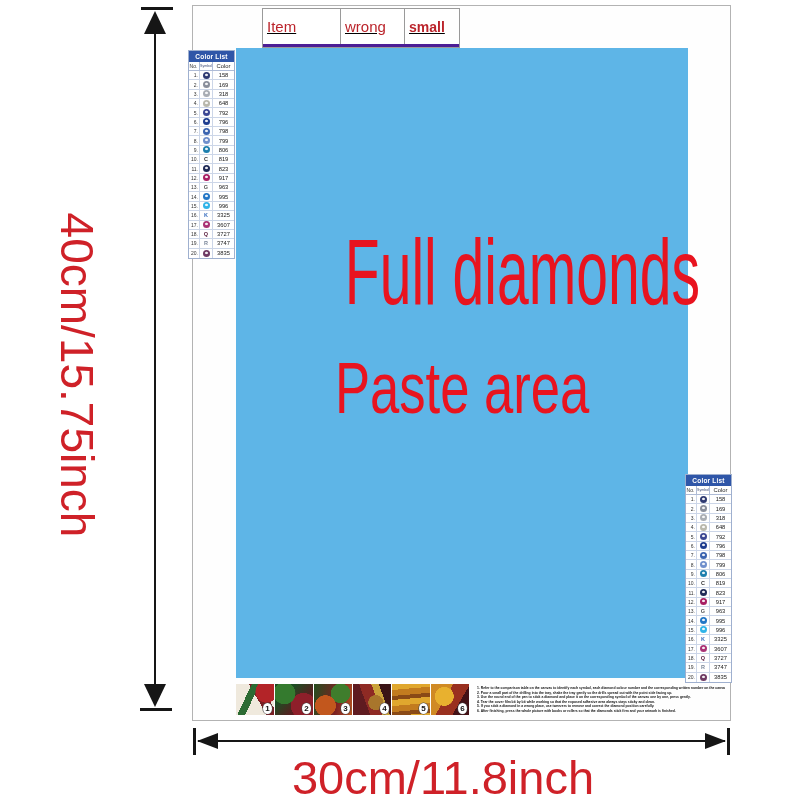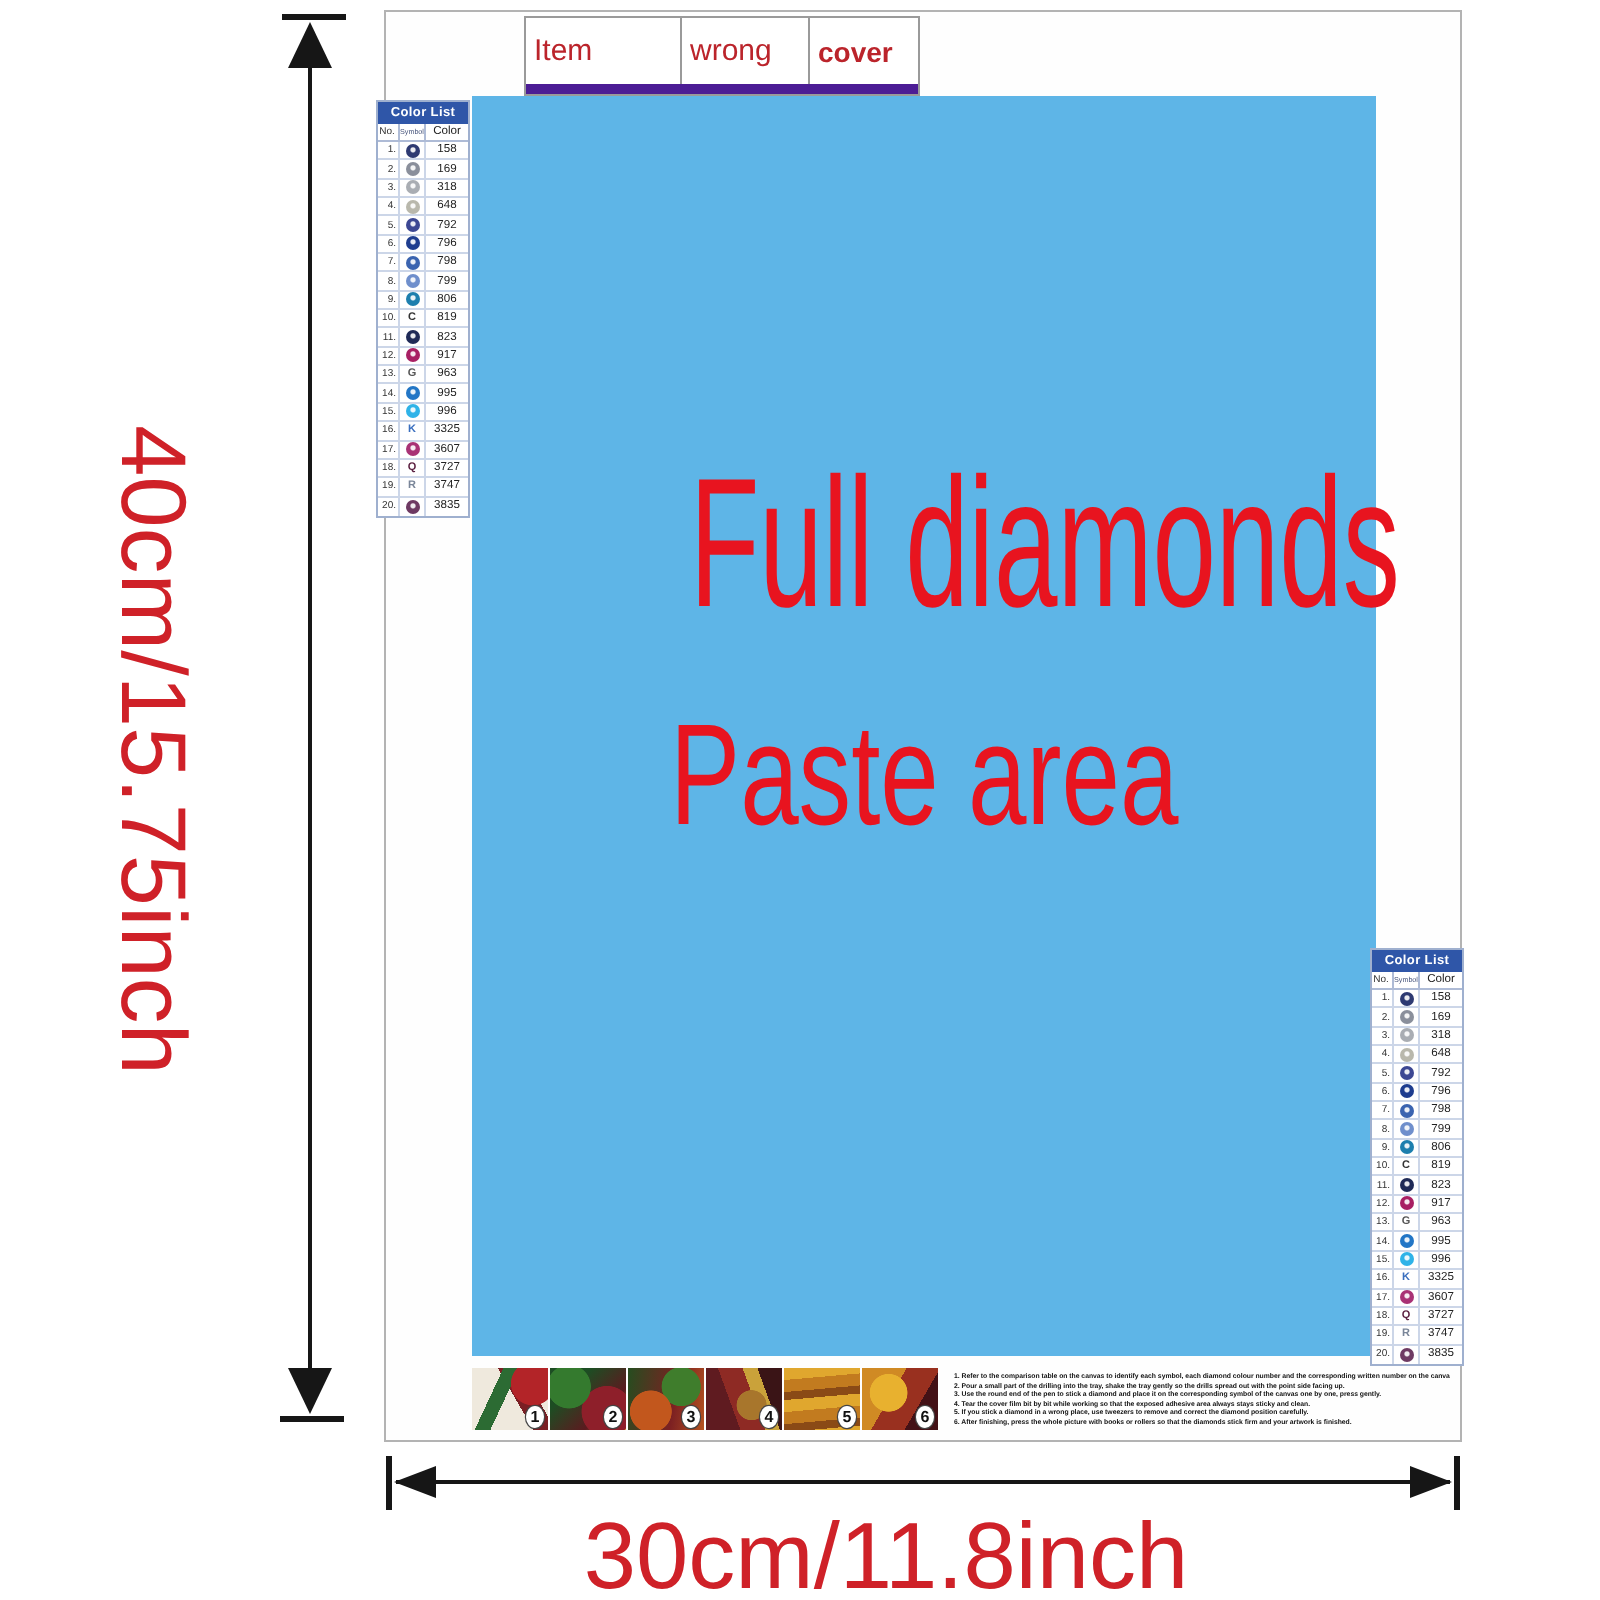--- a/index.html
+++ b/index.html
@@ -7,21 +7,21 @@
          font-family:"Liberation Sans",sans-serif;}
   .abs{position:absolute;}
 
   
   .sheet{left:192px;top:5px;width:537px;height:714px;background:#fefefe;border:1px solid #b3b3b3;}
 
   
   .item-table{left:262px;top:8px;width:196px;height:38px;border:1px solid #9a9a9a;background:#fff;
               display:flex;flex-direction:column;}
   .it-row{display:flex;flex:1;}
-  .it-row.head{border-bottom:5px solid #4c1d95;}
+  .it-row.head{border-bottom:3px solid #4c1d95;text-decoration:underline;}
   .it-cell{border-right:1px solid #9a9a9a;display:flex;align-items:center;padding-left:4px;box-sizing:border-box;overflow:hidden;}
   .it-cell:last-child{border-right:none;}
   .it-c1{width:78px;}.it-c2{width:64px;}.it-c3{width:54px;}
   .it-head-txt{color:#bb242b;font-size:15px;}
   .it-size{color:#bb242b;font-size:14px;font-weight:bold;}
   .it-item-val{font-size:7px;color:#555;}
   .it-size-val{font-size:10px;color:#222;}
 
   
   .paste{left:236px;top:48px;width:452px;height:630px;background:#5eb5e7;}
@@ -97,21 +97,21 @@
 <body>
 
 <div class="stage">
 
   <div class="abs sheet"></div>
 
   <div class="abs item-table">
     <div class="it-row head">
       <div class="it-cell it-c1 it-head-txt">Item</div>
       <div class="it-cell it-c2 it-head-txt">wrong</div>
-      <div class="it-cell it-c3 it-size">cover</div>
+      <div class="it-cell it-c3 it-size">small</div>
     </div>
   </div>
 
   <div class="abs paste"></div>
   <div class="abs pa-line pa2"><span>Paste area</span></div>
   <div class="abs pa-line pa1"><span>Full diamonds</span></div>
 
   <div class="abs color-list" style="left:188px;top:50px;">
     <div class="cl-title">Color List</div>
     <div class="cl-head">

